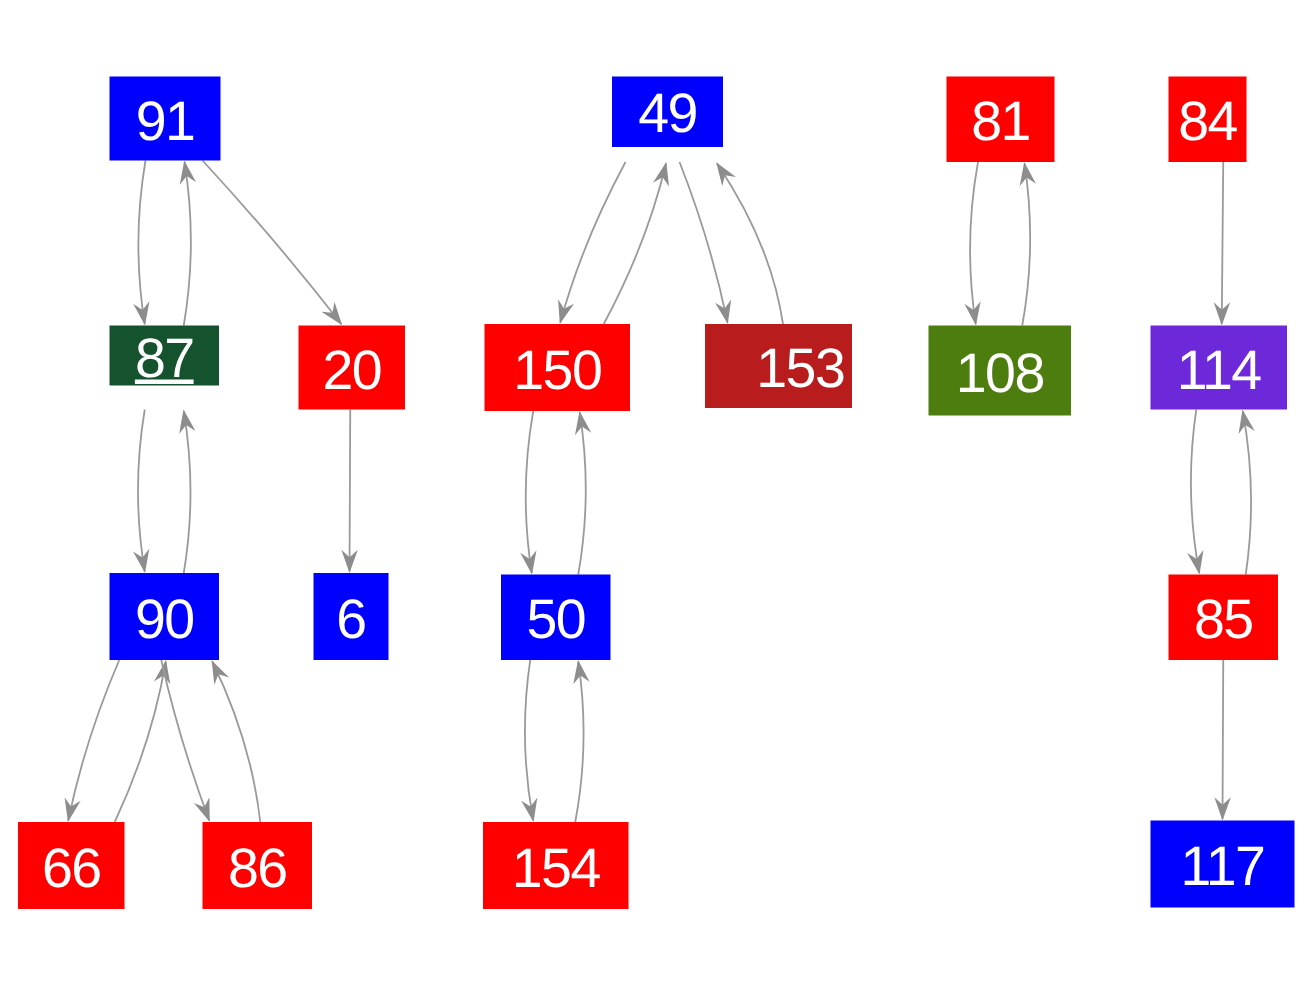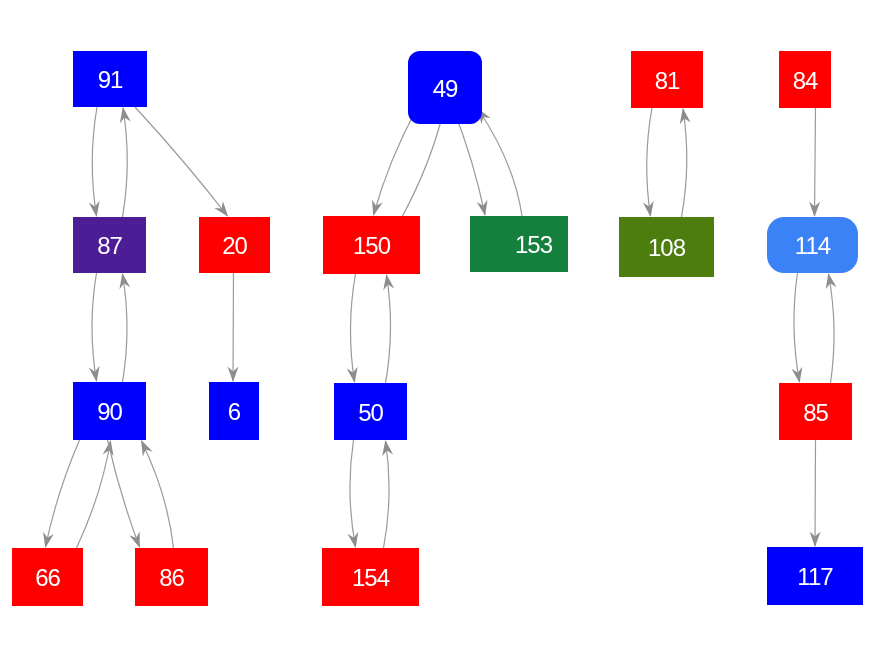--- a/index.html
+++ b/index.html
@@ -27,21 +27,21 @@
     fill: none;
     stroke: #9a9a9a;
     stroke-width: 1.2px;
   }
   .node {
     position: absolute;
     display: flex;
     align-items: center;
     justify-content: center;
     color: #ffffff;
-    font-size: 24px;
+    font-size: 37px;
     letter-spacing: -1px;
     line-height: 1;
     user-select: none;
     box-sizing: border-box;
     padding-top: 2px;
   }
 </style>
 </head>
 <body>
 
@@ -74,63 +74,63 @@
       <path d="M 681.5 217 Q 691.25 163 683 109" class="edge" marker-end="url(#arrow)"></path>
       <path d="M 815.5 108 Q 815 162 814.5 216" class="edge" marker-end="url(#arrow)"></path>
       <path d="M 797.5 273 Q 789.5 327.5 799.5 382" class="edge" marker-end="url(#arrow)"></path>
       <path d="M 830.5 383 Q 838.5 328.5 828.5 274" class="edge" marker-end="url(#arrow)"></path>
       <path d="M 815.5 440 Q 815.25 493 815 546" class="edge" marker-end="url(#arrow)"></path>
     </svg>
   <div id="node-layer">
       <div class="node" style="left: 73px; top: 51px; width: 74px; height: 56px; background: rgb(0, 0, 255); color: rgb(255, 255, 255);">
         <span>91</span>
       </div>
-      <div class="node" style="left: 73px; top: 217px; width: 73px; height: 56px; background: #4c1d95; color: rgb(255, 255, 255);">
+      <div class="node" style="left: 73px; top: 217px; width: 73px; height: 40px; background: #14532d; color: rgb(255, 255, 255); text-decoration: underline;">
         <span>87</span>
       </div>
       <div class="node" style="left: 199px; top: 217px; width: 71px; height: 56px; background: rgb(255, 0, 0); color: rgb(255, 255, 255);">
         <span>20</span>
       </div>
       <div class="node" style="left: 73px; top: 382px; width: 73px; height: 58px; background: rgb(0, 0, 255); color: rgb(255, 255, 255); text-align: right;">
         <span>90</span>
       </div>
       <div class="node" style="left: 209px; top: 382px; width: 50px; height: 58px; background: rgb(0, 0, 255); color: rgb(255, 255, 255);">
         <span>6</span>
       </div>
       <div class="node" style="left: 12px; top: 548px; width: 71px; height: 58px; background: rgb(255, 0, 0); color: rgb(255, 255, 255);">
         <span>66</span>
       </div>
       <div class="node" style="left: 135px; top: 548px; width: 73px; height: 58px; background: rgb(255, 0, 0); color: rgb(255, 255, 255);">
         <span>86</span>
       </div>
-      <div class="node" style="left: 408px; top: 51px; width: 74px; height: 73px; background: rgb(0, 0, 255); color: rgb(255, 255, 255); border-radius: 12px;">
+      <div class="node" style="left: 408px; top: 51px; width: 74px; height: 47px; background: rgb(0, 0, 255); color: rgb(255, 255, 255);">
         <span>49</span>
       </div>
       <div class="node" style="left: 323px; top: 216px; width: 97px; height: 58px; background: rgb(255, 0, 0); color: rgb(255, 255, 255);">
         <span>150</span>
       </div>
-      <div class="node" style="left: 470px; top: 216px; width: 98px; height: 56px; background: #15803d; color: rgb(255, 255, 255); padding-left: 29px;">
+      <div class="node" style="left: 470px; top: 216px; width: 98px; height: 56px; background: #b91c1c; color: rgb(255, 255, 255); padding-left: 29px;">
         <span>153</span>
       </div>
       <div class="node" style="left: 334px; top: 383px; width: 73px; height: 57px; background: rgb(0, 0, 255); color: rgb(255, 255, 255);">
         <span>50</span>
       </div>
       <div class="node" style="left: 322px; top: 548px; width: 97px; height: 58px; background: rgb(255, 0, 0); color: rgb(255, 255, 255);">
         <span>154</span>
       </div>
       <div class="node" style="left: 631px; top: 51px; width: 72px; height: 57px; background: rgb(255, 0, 0); color: rgb(255, 255, 255); text-align: right;">
         <span>81</span>
       </div>
       <div class="node" style="left: 619px; top: 217px; width: 95px; height: 60px; background: #4d7c0f; color: rgb(255, 255, 255);">
         <span>108</span>
       </div>
       <div class="node" style="left: 779px; top: 51px; width: 52px; height: 57px; background: rgb(255, 0, 0); color: rgb(255, 255, 255);">
         <span>84</span>
       </div>
-      <div class="node" style="left: 767px; top: 217px; width: 91px; height: 56px; background: #3b82f6; color: rgb(255, 255, 255); border-radius: 17px;">
+      <div class="node" style="left: 767px; top: 217px; width: 91px; height: 56px; background: #6d28d9; color: rgb(255, 255, 255);">
         <span>114</span>
       </div>
       <div class="node" style="left: 779px; top: 383px; width: 73px; height: 57px; background: rgb(255, 0, 0); color: rgb(255, 255, 255); align-items: center;">
         <span>85</span>
       </div>
       <div class="node" style="left: 767px; top: 547px; width: 96px; height: 58px; background: rgb(0, 0, 255); color: rgb(255, 255, 255);">
         <span>117</span>
       </div>
     </div>
 </div>

